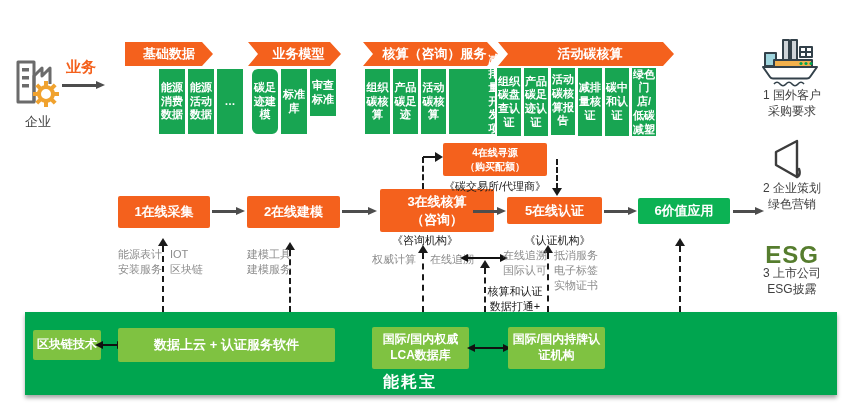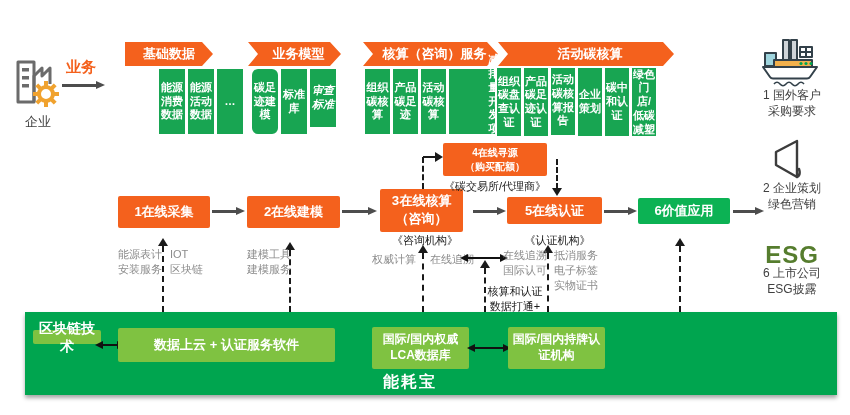--- a/index.html
+++ b/index.html
@@ -89,42 +89,42 @@
   <div class="banner chev" style="left:498px;width:168px;">活动碳核算</div>
 
   <div class="colgroup" style="left:127px;top:69px;margin-left:32px;">
     <div class="col" style="width:26px;height:65px;">能源消费数据</div>
     <div class="col" style="width:26px;height:65px;">能源活动数据</div>
     <div class="col" style="width:26px;height:65px;">…</div>
   </div>
   <div class="colgroup" style="left:252px;top:69px;">
     <div class="col" style="width:26px;height:65px;border-radius:6px;">碳足迹建模</div>
     <div class="col" style="width:26px;height:65px;">标准库</div>
-    <div class="col" style="width:26px;height:58px;font-style:italic;">审查标准</div>
+    <div class="col" style="width:26px;height:47px;">审查标准</div>
   </div>
   <div class="colgroup" style="left:365px;top:69px;">
     <div class="col" style="width:25px;height:65px;">组织碳核算</div>
     <div class="col" style="width:25px;height:65px;">产品碳足迹</div>
     <div class="col" style="width:25px;height:65px;">活动碳核算</div>
     <div class="col" style="width:25px;height:65px;padding-left:45px;">减排量开发项目</div>
   </div>
   <div class="colgroup" style="left:497px;top:68px;">
     <div class="col" style="width:24px;height:68px;">组织碳盘查认证</div>
     <div class="col" style="width:24px;height:68px;">产品碳足迹认证</div>
     <div class="col" style="width:24px;height:67px;font-family:Liberation Mono, monospace;">活动碳核算报告</div>
-    <div class="col" style="width:24px;height:68px;">企业策划</div>
+    <div class="col" style="width:24px;height:68px;">减排量核证</div>
     <div class="col" style="width:24px;height:68px;">碳中和认证</div>
     <div class="col" style="width:24px;height:68px;">绿色门店/低碳减塑</div>
   </div>
 
   <div class="step" style="left:118px;top:196px;width:92px;height:32px;">1在线采集</div>
   <div class="harrow" style="left:212px;top:210px;width:24px;"></div>
   <div class="step" style="left:247px;top:196px;width:93px;height:32px;">2在线建模</div>
   <div class="harrow" style="left:342px;top:210px;width:26px;"></div>
-  <div class="step pre" style="left:380px;top:189px;width:83px;height:43px;font-family:Liberation Mono, monospace;">3在线核算
+  <div class="step pre" style="left:380px;top:189px;width:114px;height:43px;">3在线核算
 （咨询）</div>
   <div class="harrow" style="left:473px;top:210px;width:24px;"></div>
   <div class="step" style="left:507px;top:197px;width:95px;height:27px;">5在线认证</div>
   <div class="harrow" style="left:604px;top:210px;width:24px;"></div>
   <div class="step green" style="left:638px;top:198px;width:92px;height:26px;">6价值应用</div>
   <div class="harrow" style="left:733px;top:210px;width:22px;"></div>
 
   <div class="step pre" style="left:443px;top:143px;width:104px;height:33px;font-size:10px;">4在线寻源
 （购买配额）</div>
   <div class="note" style="left:425px;top:179px;width:140px;">《碳交易所/代理商》</div>
@@ -162,21 +162,21 @@
   <div class="ann pre" style="left:503px;top:248px;">在线追溯
 国际认可</div>
   <div class="ann pre" style="left:554px;top:248px;">抵消服务
 电子标签
 实物证书</div>
   <div class="ann pre" style="left:483px;top:284px;width:64px;color:#1a1a1a;text-align:center;">核算和认证
 数据打通+
 追溯</div>
 
   <div class="bar">
-    <div class="barbox" style="left:8px;top:18px;width:68px;height:14px;font-size:14px;">区块链技术</div>
+    <div class="barbox" style="left:8px;top:18px;width:68px;height:30px;font-size:12px;">区块链技术</div>
     <div class="dblh" style="left:78px;top:32px;width:14px;"></div>
     <div class="barbox pre" style="left:347px;top:15px;width:97px;height:42px;font-size:12px;">国际/国内权威
 LCA数据库</div>
     <div class="barbox" style="left:93px;top:16px;width:217px;height:34px;font-size:13px;">数据上云 + 认证服务软件</div>
     <div class="dblh" style="left:450px;top:35px;width:28px;"></div>
     <div class="barbox pre" style="left:483px;top:15px;width:97px;height:42px;font-size:12px;">国际/国内持牌认
 证机构</div>
     <div class="brand" style="left:335px;top:60px;width:100px;">能耗宝</div>
   </div>
 
@@ -205,16 +205,16 @@
   <div class="abs" style="left:768px;top:139px;">
     <svg width="34" height="42" viewBox="0 0 34 42">
       <path d="M29,2 L8,13 V26 L29,38 Z" fill="#fff" stroke="#3c3c3c" stroke-width="2.4" stroke-linejoin="round"></path>
       <path d="M29,38 q4,-2 2,-8" fill="none" stroke="#3c3c3c" stroke-width="2.4" stroke-linecap="round"></path>
     </svg>
   </div>
   <div class="rtext pre" style="left:750px;top:181px;">2 企业策划
 绿色营销</div>
 
   <div class="esg" style="left:750px;top:241px;">ESG</div>
-  <div class="rtext pre" style="left:750px;top:266px;">6 上市公司
+  <div class="rtext pre" style="left:750px;top:266px;">3 上市公司
 ESG披露</div>
 
 </div>
 
 </body></html>

